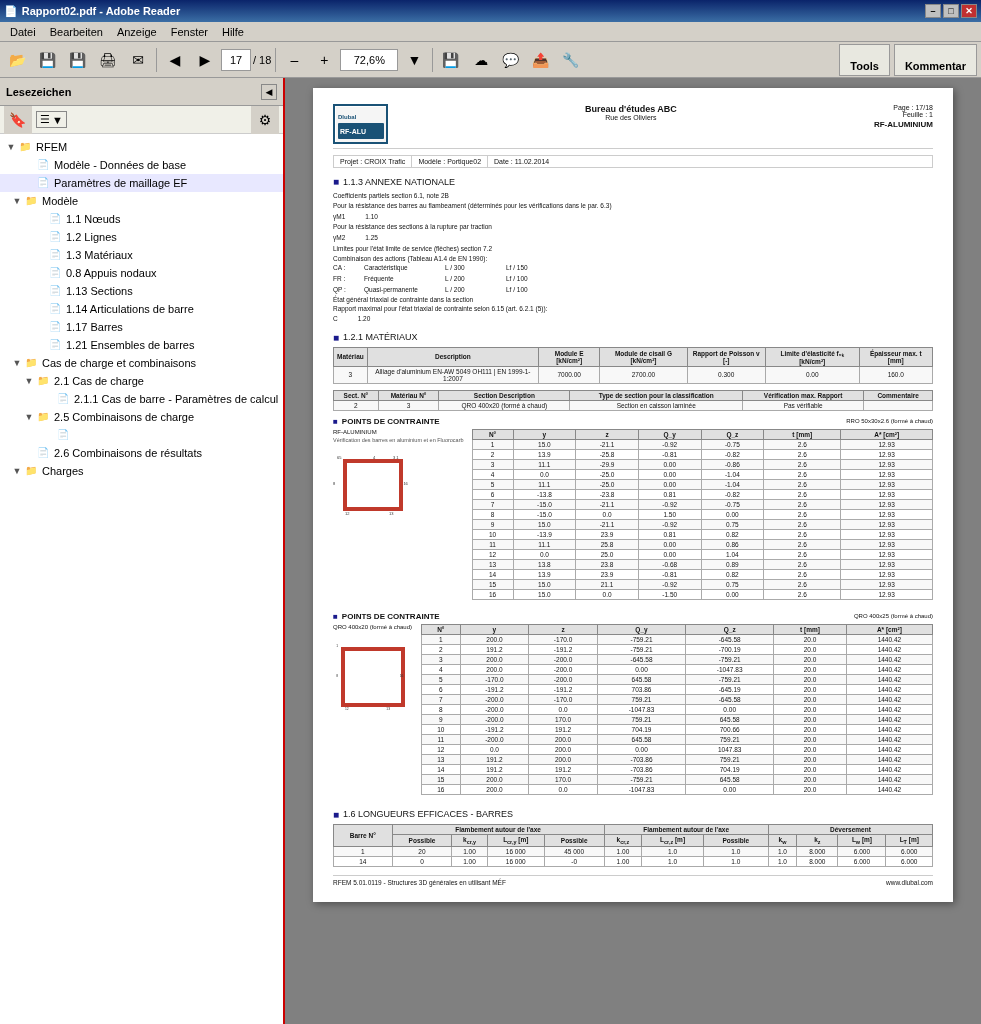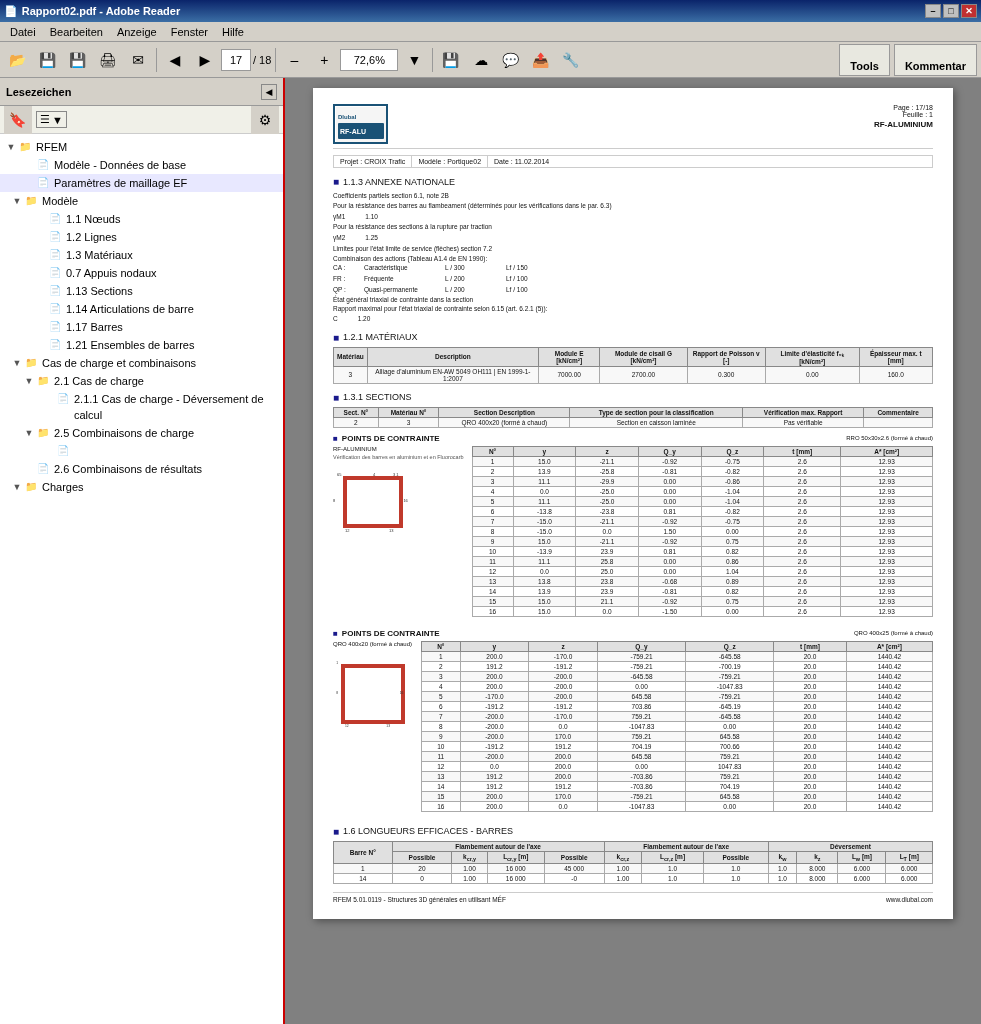--- a/index.html
+++ b/index.html
@@ -352,21 +352,21 @@
 
       <div class="tree-item" style="padding-left:34px;">
         <span class="tree-expand"></span>
         <span class="tree-icon" style="color:#1a5276;">📄</span>
         <span class="tree-label">1.3 Matériaux</span>
       </div>
 
       <div class="tree-item" style="padding-left:34px;">
         <span class="tree-expand"></span>
         <span class="tree-icon" style="color:#1a5276;">📄</span>
-        <span class="tree-label">0.7 Appuis nodaux</span>
+        <span class="tree-label">0.8 Appuis nodaux</span>
       </div>
 
       <div class="tree-item" style="padding-left:34px;">
         <span class="tree-expand"></span>
         <span class="tree-icon" style="color:#1a5276;">📄</span>
         <span class="tree-label">1.13 Sections</span>
       </div>
 
       <div class="tree-item" style="padding-left:34px;">
         <span class="tree-expand"></span>
@@ -394,21 +394,21 @@
 
       <div class="tree-item" style="padding-left:22px;">
         <span class="tree-expand">▼</span>
         <span class="tree-icon" style="color:#1a5276;">📁</span>
         <span class="tree-label">2.1 Cas de charge</span>
       </div>
 
       <div class="tree-item" style="padding-left:42px;">
         <span class="tree-expand"></span>
         <span class="tree-icon" style="color:#1a5276;">📄</span>
-        <span class="tree-label">2.1.1 Cas de charge - Déversement de calcul</span>
+        <span class="tree-label">2.1.1 Cas de barre - Paramètres de calcul</span>
       </div>
 
       <div class="tree-item" style="padding-left:22px;">
         <span class="tree-expand">▼</span>
         <span class="tree-icon" style="color:#1a5276;">📁</span>
         <span class="tree-label">2.5 Combinaisons de charge</span>
       </div>
 
       <div class="tree-item" style="padding-left:42px;">
         <span class="tree-expand"></span>
@@ -436,20 +436,24 @@
       <div class="pdf-header">
         <div style="display:flex;align-items:center;gap:8px;">
           <div style="width:55px;height:40px;border:2px solid #1a5276;display:flex;align-items:center;justify-content:center;">
             <svg width="50" height="35" viewBox="0 0 50 35">
               <rect x="0" y="0" width="50" height="35" fill="#f5f5f5"></rect>
               <text x="2" y="12" font-size="6" font-weight="bold" fill="#1a5276">Dlubal</text>
               <rect x="2" y="16" width="46" height="16" fill="#1a5276" rx="1"></rect>
               <text x="4" y="27" font-size="7" fill="white" font-weight="bold">RF-ALU</text>
             </svg>
           </div>
+        </div>
+        <div style="text-align:center;flex:1;">
+          <div style="font-weight:bold;font-size:9px;">Bureau d'études ABC</div>
+          <div style="font-size:7px;">Rue des Oliviers</div>
         </div>
         <div style="text-align:right;font-size:7px;">
           <div><span>Page</span> : <span>17/18</span></div>
           <div><span>Feuille</span> : <span>1</span></div>
           <div style="font-weight:bold;font-size:8px;margin-top:2px;">RF-ALUMINIUM</div>
         </div>
       </div>
 
       <div style="display:flex;font-size:7px;border:0.5px solid #ccc;margin-bottom:6px;">
         <div style="padding:2px 6px;border-right:0.5px solid #ccc;">
@@ -527,21 +531,20 @@
               <td>2700.00</td>
               <td>0.300</td>
               <td>0.00</td>
               <td>160.0</td>
             </tr>
           </tbody>
         </table>
       </div>
 
       <div>
-        <div class="pdf-section-title">1.3.1 SECTIONS</div>
         <table class="pdf-table">
           <thead>
             <tr>
               <th>Sect. N°</th>
               <th>Matériau N°</th>
               <th>Section Description</th>
               <th>Type de section pour la classification</th>
               <th>Vérification max. Rapport</th>
               <th>Commentaire</th>
             </tr>

